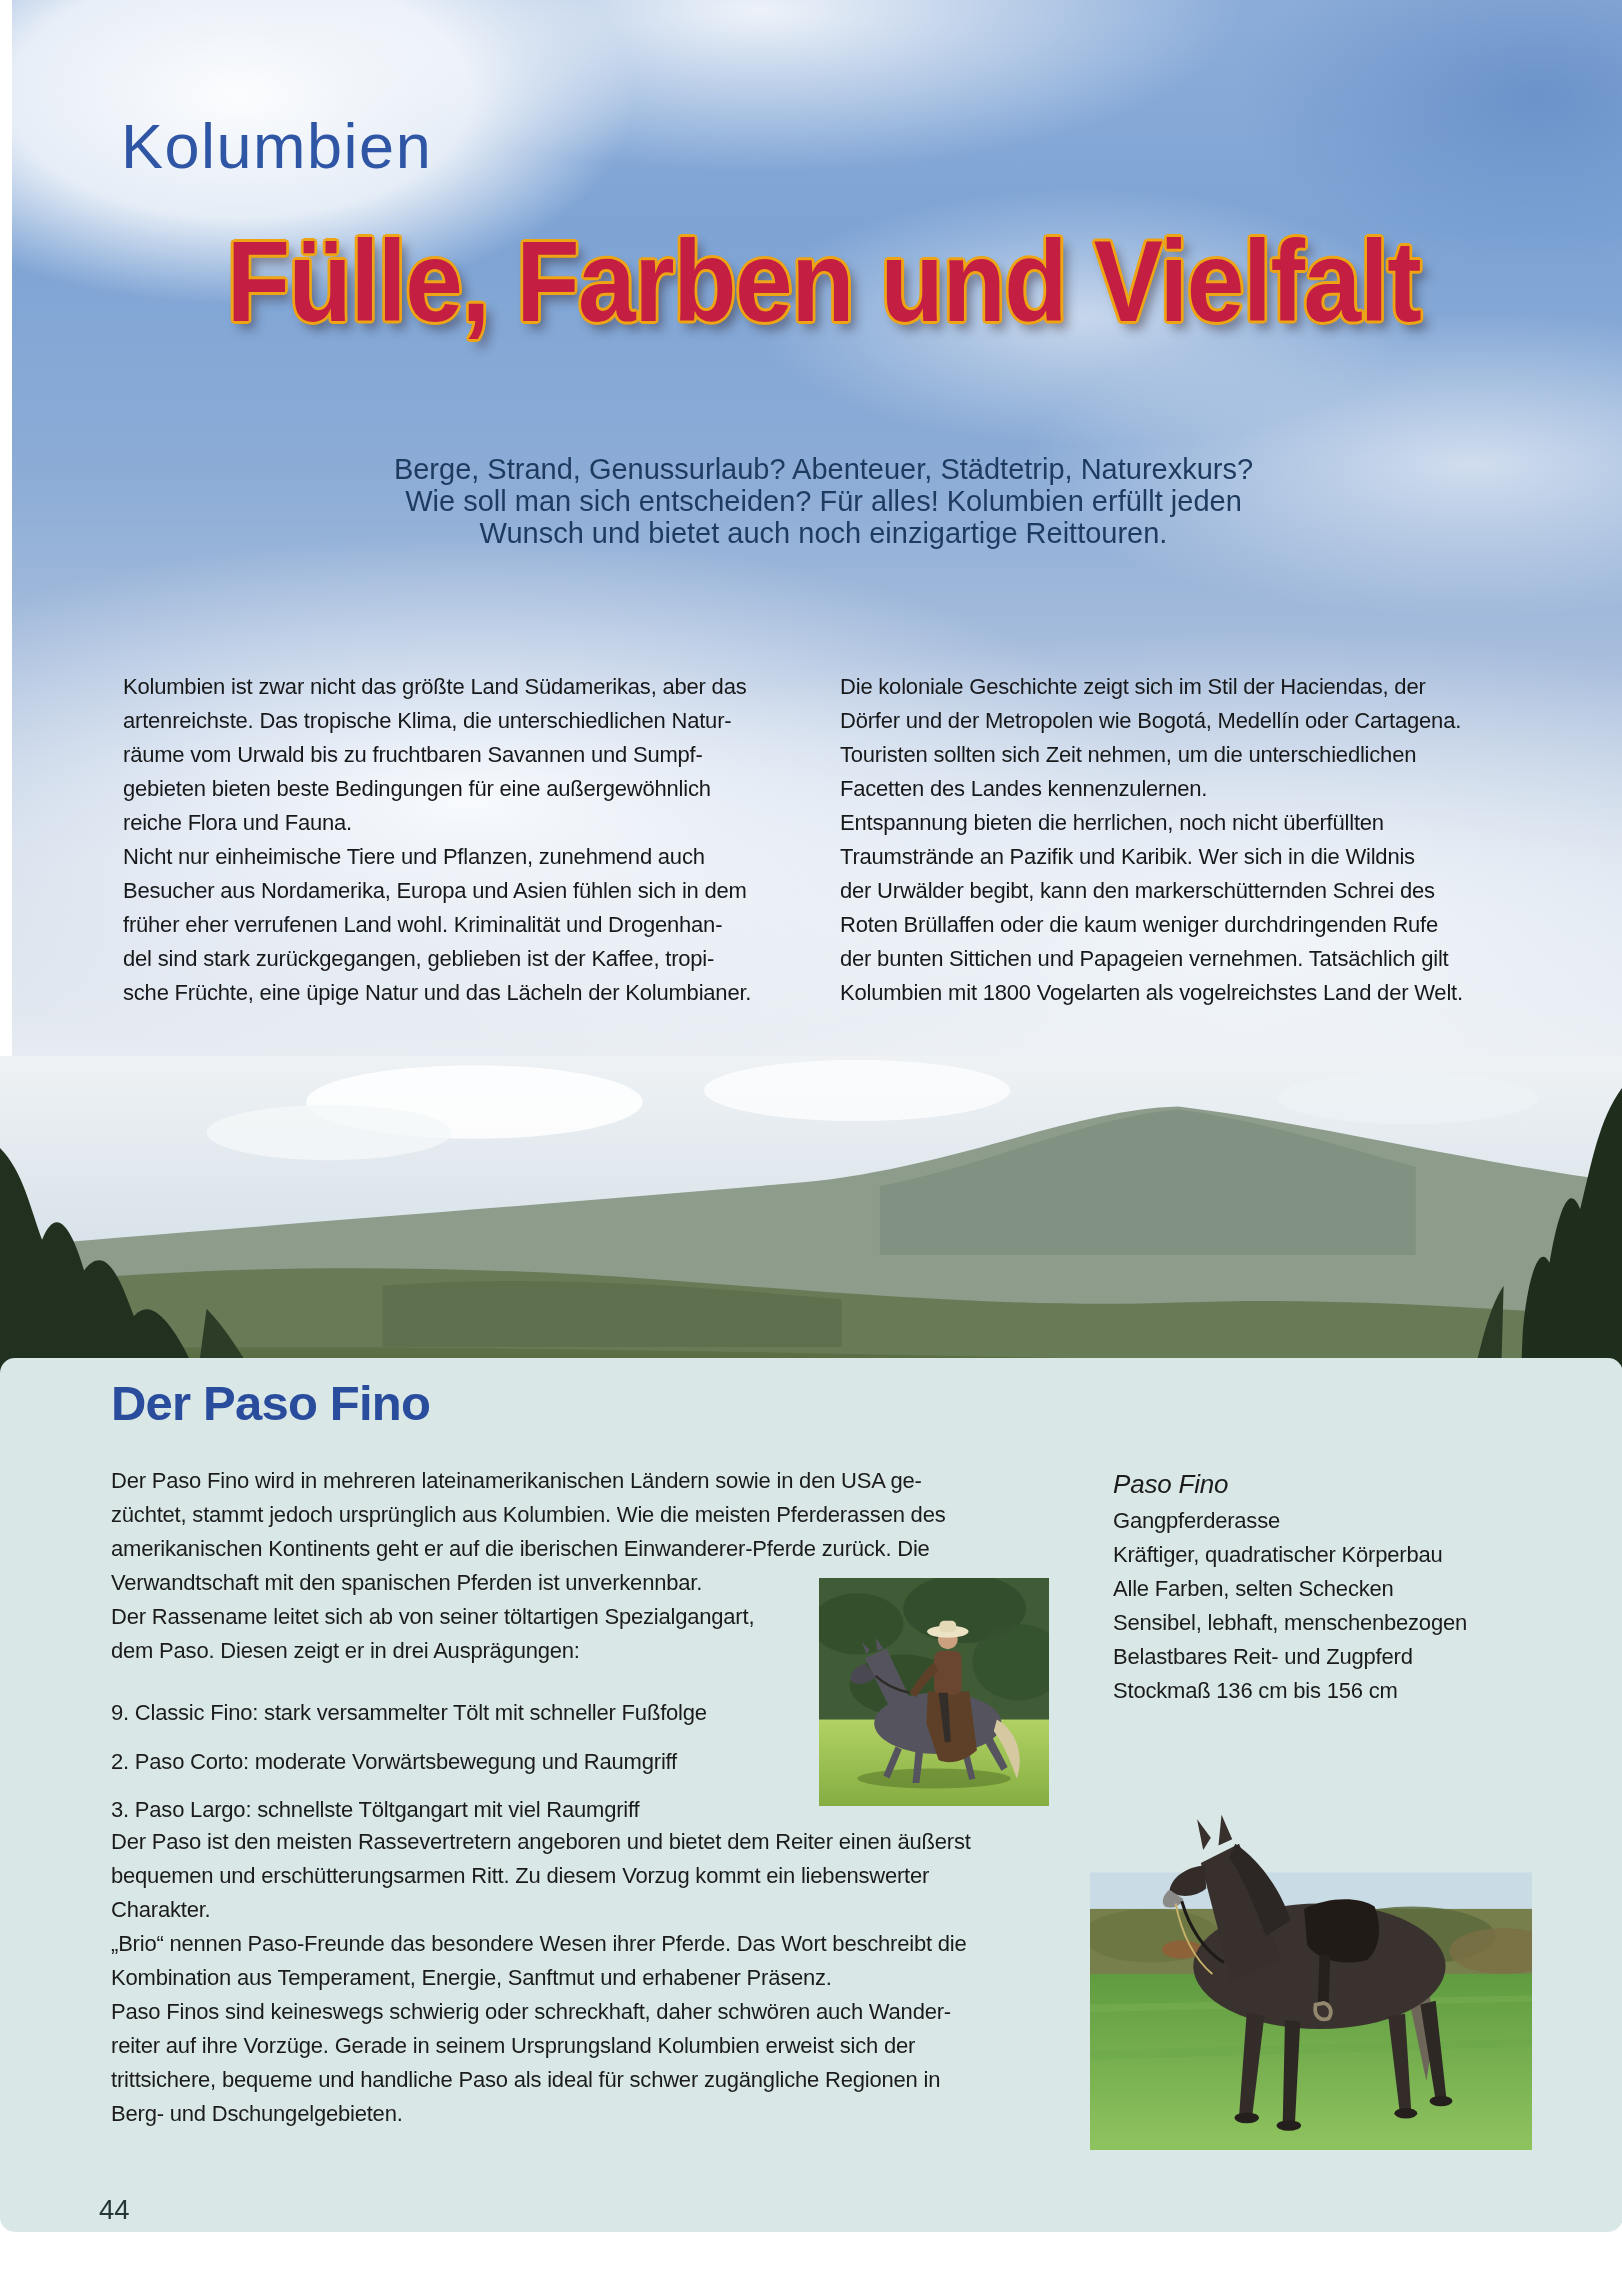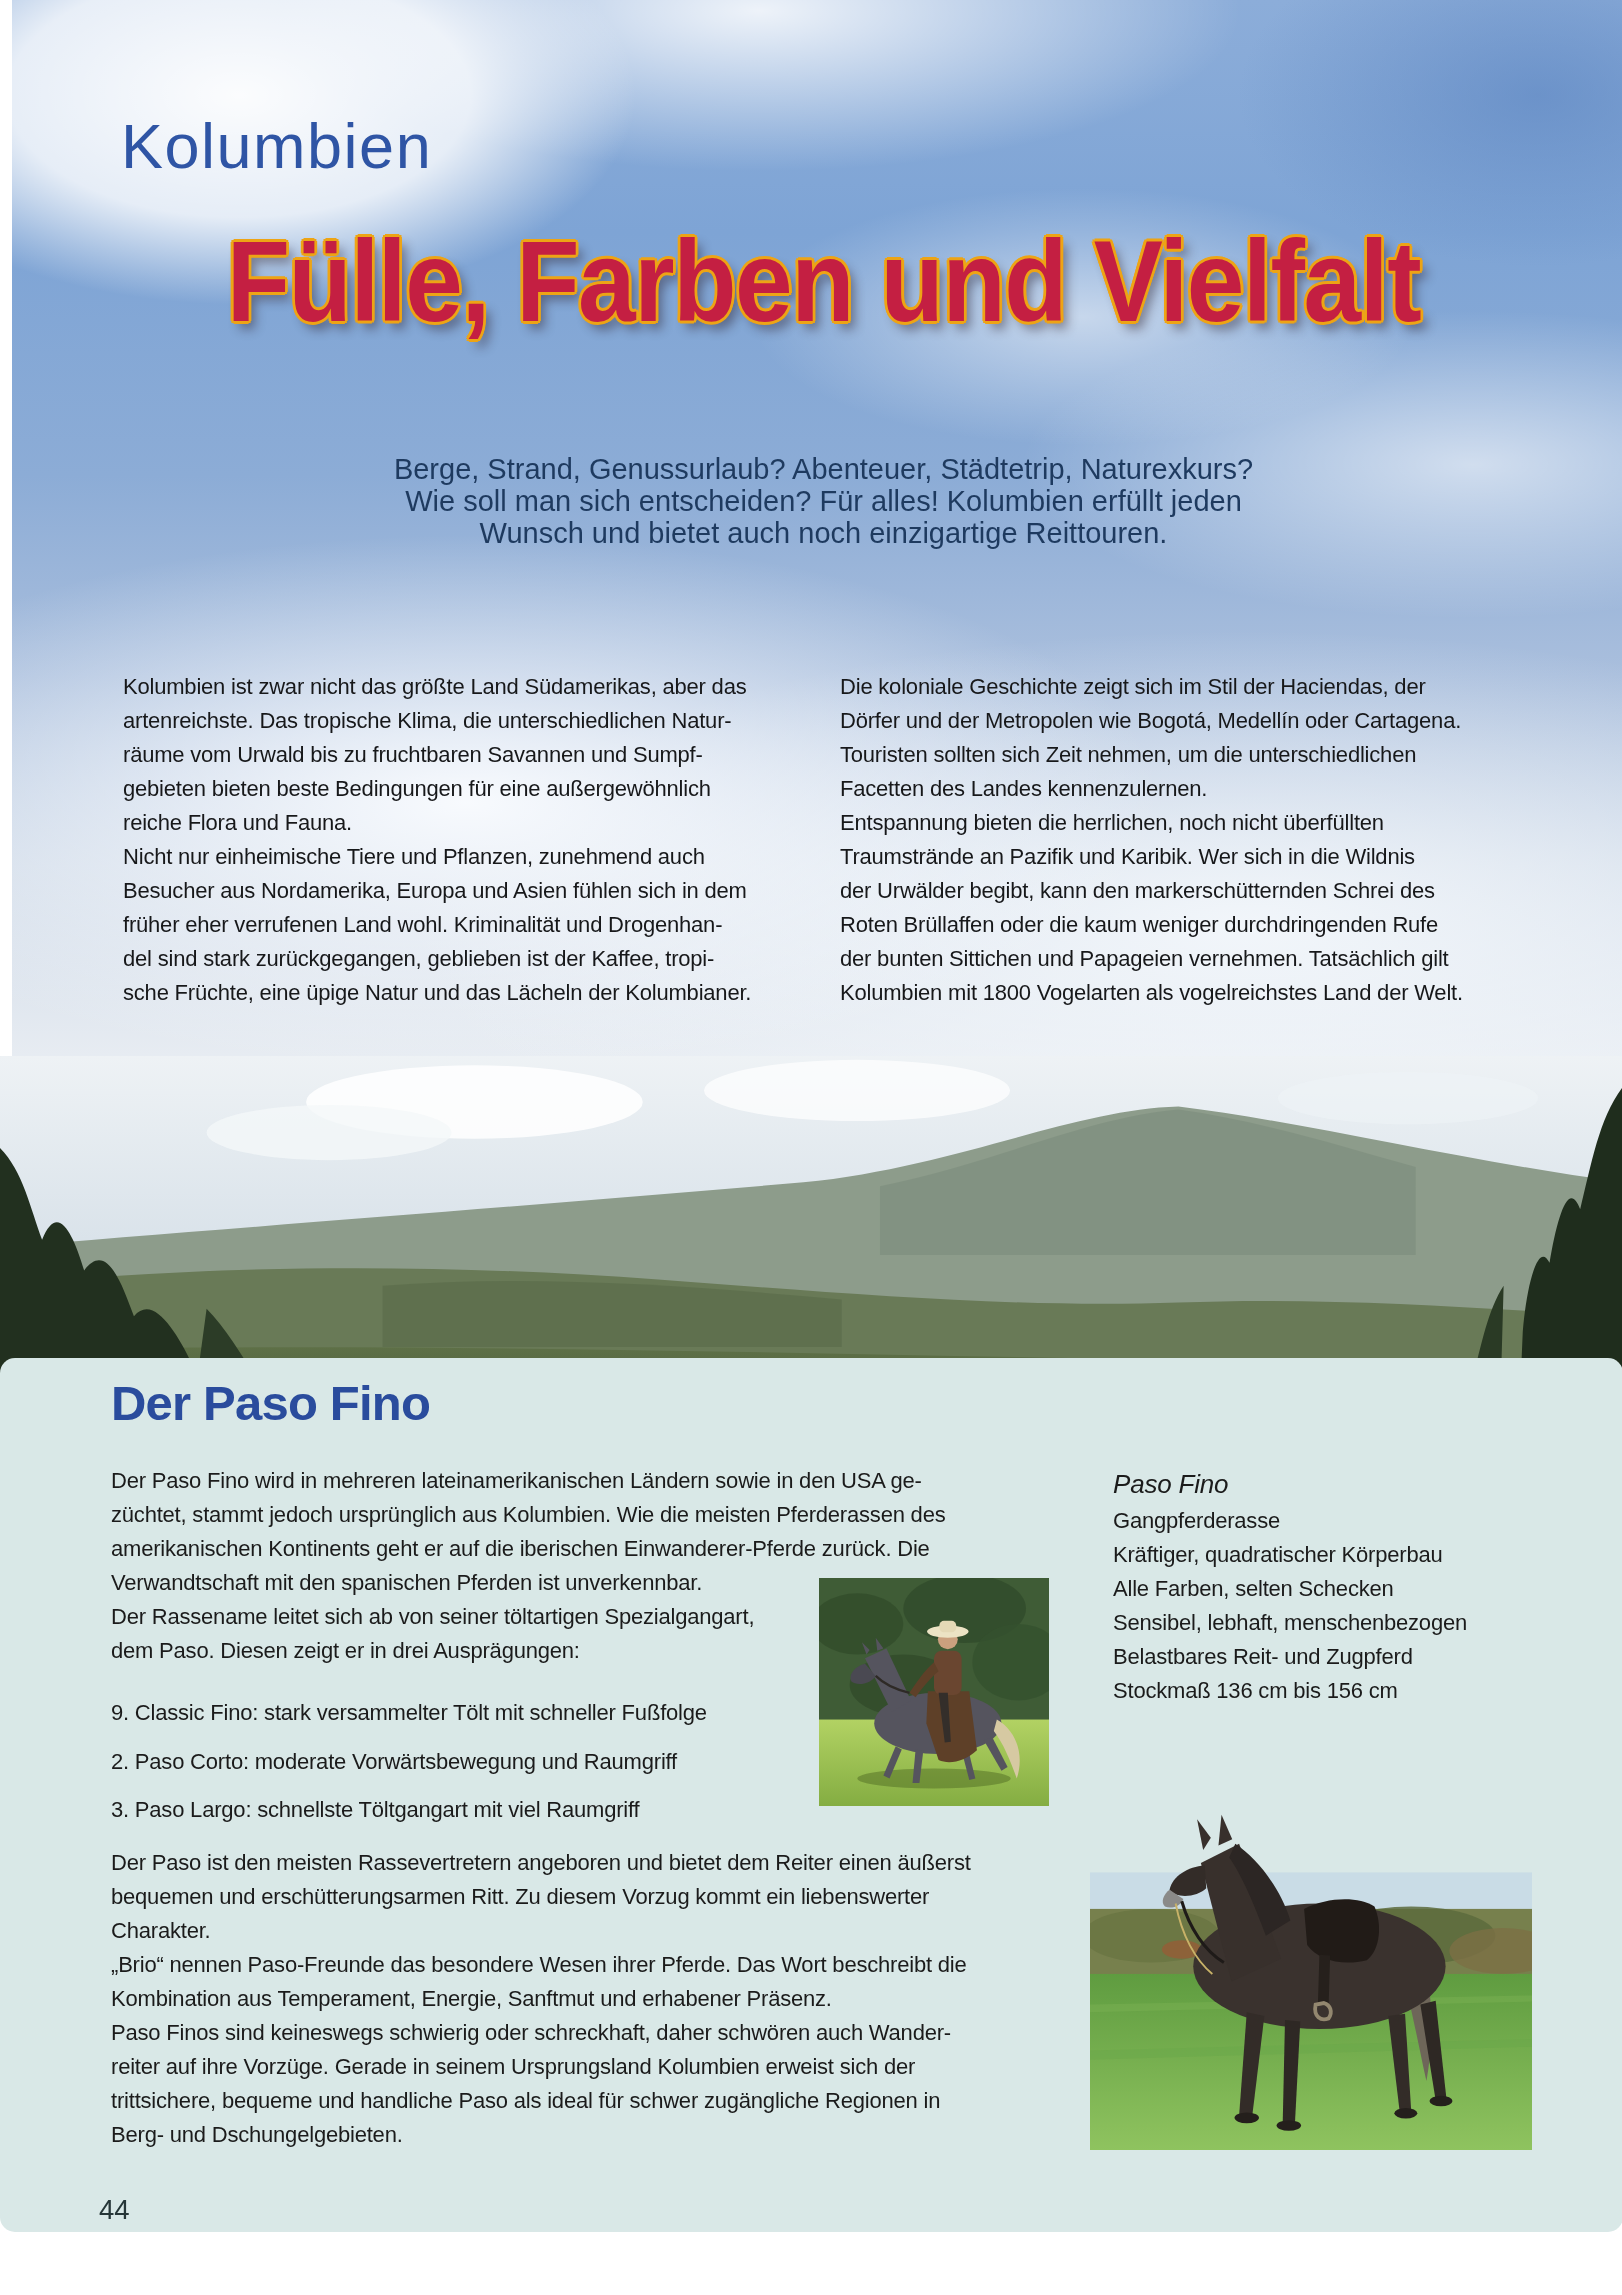--- a/index.html
+++ b/index.html
@@ -47,21 +47,21 @@
   
   .paso{
     position:absolute;left:0;top:1358px;width:1623px;height:874px;background:#d9e8e7;border-radius:15px;
   }
   .paso-heading{
     position:absolute;left:111px;top:17px;font-size:49px;font-weight:700;color:#2a4c9d;letter-spacing:-0.8px;
   }
   .para1{position:absolute;left:111px;top:106px;width:1010px;font-size:22px;line-height:34px;letter-spacing:-0.2px;}
   .gaits{position:absolute;left:111px;top:338px;font-size:22px;line-height:34px;letter-spacing:-0.2px;}
   .gaits .gait{margin-bottom:14.5px;}
-  .para2{position:absolute;left:111px;top:467px;width:1010px;font-size:22px;line-height:34px;letter-spacing:-0.2px;margin-top:21px;}
+  .para2{position:absolute;left:111px;top:467px;width:1010px;font-size:22px;line-height:34px;letter-spacing:-0.2px;}
   .infobox{position:absolute;left:1113px;top:106px;width:459px;font-size:22px;line-height:34px;letter-spacing:-0.2px;}
   .infobox-title{font-style:italic;font-size:26px;line-height:40px;}
   .rider-photo{position:absolute;left:819px;top:220px;width:230px;height:228px;}
   .rider-photo svg{display:block;width:100%;height:100%;}
   .horse-photo{position:absolute;left:1090px;top:394px;width:442px;height:398px;}
   .horse-photo svg{display:block;width:100%;height:100%;}
   .page-number{position:absolute;left:99px;top:2194px;font-size:27.5px;color:#263638;}
 </style>
 </head>
 <body>

